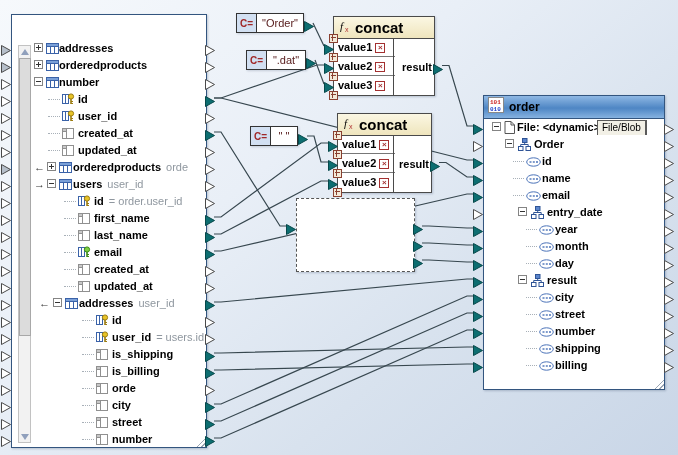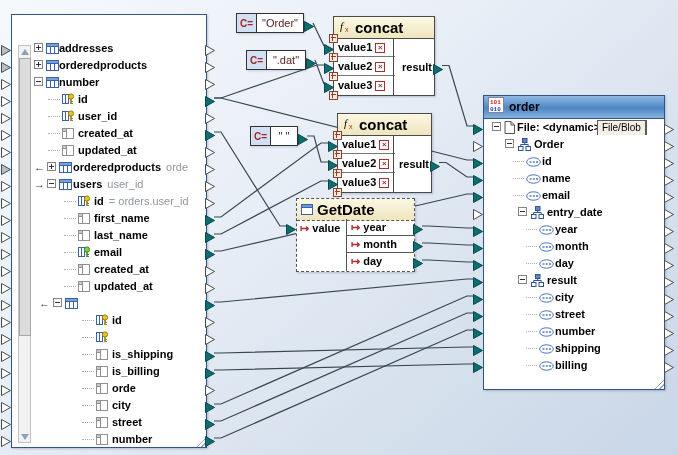--- a/index.html
+++ b/index.html
@@ -193,21 +193,21 @@
         <div class="trow" style="top: 178px;">
           <span class="leader" style="left: 52px; width: 12px;"></span>
           <span class="ic" style="left: 66px;"><svg width="14" height="12" viewBox="0 0 14 12">
               <rect x="0.5" y="1.5" width="6" height="9" fill="#fff" stroke="#3a62a8"></rect>
               <line x1="3.5" y1="1.5" x2="3.5" y2="10.5" stroke="#3a62a8"></line>
               <circle cx="9" cy="3.5" r="2.6" fill="#e8c428" stroke="#9c7c10"></circle>
               <line x1="9" y1="6" x2="9" y2="11" stroke="#9c7c10" stroke-width="1.6"></line>
               <line x1="9" y1="8.5" x2="11" y2="8.5" stroke="#9c7c10" stroke-width="1.2"></line>
               <line x1="9" y1="10.5" x2="11" y2="10.5" stroke="#9c7c10" stroke-width="1.2"></line>
             </svg></span>
-          <span class="lbl" style="left: 82px;">id<span class="note">= orders.user_id</span></span>
+          <span class="lbl" style="left: 82px;">id<span class="note">= order.user_id</span></span>
         </div>
         <div class="trow" style="top: 195px;">
           <span class="leader" style="left: 52px; width: 12px;"></span>
           <span class="ic" style="left: 66px;"><svg width="12" height="11" viewBox="0 0 12 11">
               <rect x="0.5" y="0.5" width="11" height="10" fill="#fff" stroke="#909090"></rect>
               <rect x="0.5" y="0.5" width="4" height="3" fill="#c8c8c8" stroke="#909090"></rect>
               <line x1="4.5" y1="0.5" x2="4.5" y2="10.5" stroke="#909090"></line>
             </svg></span>
           <span class="lbl" style="left: 82px;">first_name</span>
         </div>
@@ -254,20 +254,21 @@
           <span class="jn" style="left: 27px;">←</span>
           <span class="tg" style="left: 41px;">
             <i class="h"></i>
           </span>
           <span class="ic" style="left: 53px;"><svg width="13" height="11" viewBox="0 0 13 11">
               <rect x="0.5" y="0.5" width="12" height="10" fill="#fff" stroke="#3a62a8"></rect>
               <rect x="0.5" y="0.5" width="12" height="3" fill="#7aa0d8" stroke="#3a62a8"></rect>
               <line x1="4.5" y1="3.5" x2="4.5" y2="10.5" stroke="#3a62a8"></line>
               <line x1="8.5" y1="3.5" x2="8.5" y2="10.5" stroke="#3a62a8"></line>
             </svg></span>
+          <span class="lbl" style="left: 67px;">addresses<span class="note">user_id</span></span>
         </div>
         <div class="trow" style="top: 297px;">
           <span class="leader" style="left: 70px; width: 12px;"></span>
           <span class="ic" style="left: 84px;"><svg width="14" height="12" viewBox="0 0 14 12">
               <rect x="0.5" y="1.5" width="6" height="9" fill="#fff" stroke="#3a62a8"></rect>
               <line x1="3.5" y1="1.5" x2="3.5" y2="10.5" stroke="#3a62a8"></line>
               <circle cx="9" cy="3.5" r="2.6" fill="#e8c428" stroke="#9c7c10"></circle>
               <line x1="9" y1="6" x2="9" y2="11" stroke="#9c7c10" stroke-width="1.6"></line>
               <line x1="9" y1="8.5" x2="11" y2="8.5" stroke="#9c7c10" stroke-width="1.2"></line>
               <line x1="9" y1="10.5" x2="11" y2="10.5" stroke="#9c7c10" stroke-width="1.2"></line>
@@ -277,20 +278,21 @@
         <div class="trow" style="top: 314px;">
           <span class="leader" style="left: 70px; width: 12px;"></span>
           <span class="ic" style="left: 84px;"><svg width="14" height="12" viewBox="0 0 14 12">
               <rect x="0.5" y="1.5" width="6" height="9" fill="#fff" stroke="#3a62a8"></rect>
               <line x1="3.5" y1="1.5" x2="3.5" y2="10.5" stroke="#3a62a8"></line>
               <circle cx="9" cy="3.5" r="2.6" fill="#e8c428" stroke="#9c7c10"></circle>
               <line x1="9" y1="6" x2="9" y2="11" stroke="#9c7c10" stroke-width="1.6"></line>
               <line x1="9" y1="8.5" x2="11" y2="8.5" stroke="#9c7c10" stroke-width="1.2"></line>
               <line x1="9" y1="10.5" x2="11" y2="10.5" stroke="#9c7c10" stroke-width="1.2"></line>
             </svg></span>
+          <span class="lbl" style="left: 100px;">user_id<span class="note">= users.id</span></span>
         </div>
         <div class="trow" style="top: 331px;">
           <span class="leader" style="left: 70px; width: 12px;"></span>
           <span class="ic" style="left: 84px;"><svg width="12" height="11" viewBox="0 0 12 11">
               <rect x="0.5" y="0.5" width="11" height="10" fill="#fff" stroke="#909090"></rect>
               <rect x="0.5" y="0.5" width="4" height="3" fill="#c8c8c8" stroke="#909090"></rect>
               <line x1="4.5" y1="0.5" x2="4.5" y2="10.5" stroke="#909090"></line>
             </svg></span>
           <span class="lbl" style="left: 100px;">is_shipping</span>
         </div>
@@ -382,37 +384,20 @@
     </div>
     <div class="fnrows" id="fn2-rows" style="right:36px;">
         <div class="fnrow">value1<span class="del">×</span></div>
         <div class="fnrow">value2<span class="del">×</span></div>
         <div class="fnrow">value3<span class="del">×</span></div>
       </div>
     <div class="rescell" style="width:35px;" id="fn2-res">result</div>
   </div>
 
   <div class="fnbox" id="gd" style="left:296px;top:198px;width:117px;height:72px;">
-    <div class="fn-hdr" style="border-bottom:1px dashed #555;">
-      <span class="ic"><svg width="12" height="11" viewBox="0 0 12 11">
-            <rect x="0.5" y="0.5" width="11" height="10" fill="#fff" stroke="#3a62a8"></rect>
-            <rect x="0.5" y="0.5" width="11" height="3" fill="#6f97d8" stroke="#3a62a8"></rect>
-          </svg></span>
-      <span class="ttl">GetDate</span>
-    </div>
-    <div id="gd-left" style="position:absolute;left:0;top:20px;bottom:0;width:49px;border-right:1px solid #555;">
-      <div class="fnrow" style="border-bottom:none;padding-left:3px;">
-        <span style="color:#b03030;">↦</span> <span>value</span>
-      </div>
-    </div>
-    <div id="gd-rows" style="position:absolute;left:50px;top:20px;right:0;bottom:0;">
-        <div class="fnrow" style="height: 16px; line-height: 16px; border-color: rgb(85, 85, 85);"><span style="color:#b03030;">↦</span> <span>year</span></div>
-        <div class="fnrow" style="height: 16px; line-height: 16px; border-color: rgb(85, 85, 85);"><span style="color:#b03030;">↦</span> <span>month</span></div>
-        <div class="fnrow" style="height: 16px; line-height: 16px; border-color: rgb(85, 85, 85);"><span style="color:#b03030;">↦</span> <span>day</span></div>
-      </div>
   </div>
 
   <div class="comp" id="tgt" style="left:483px;top:95px;width:180px;height:293px;">
     <div class="comp-hdr tgt-hdr">
       <span class="ic"><svg width="16" height="16" viewBox="0 0 16 16">
             <rect x="0.5" y="0.5" width="15" height="15" fill="#fff" stroke="#888"></rect>
             <text x="2" y="7" font-size="6" font-weight="bold" fill="#cc2222" font-family="Liberation Mono,monospace">101</text>
             <text x="2" y="14" font-size="6" font-weight="bold" fill="#2244cc" font-family="Liberation Mono,monospace">010</text>
           </svg></span>
       <span class="ttl">order</span>

